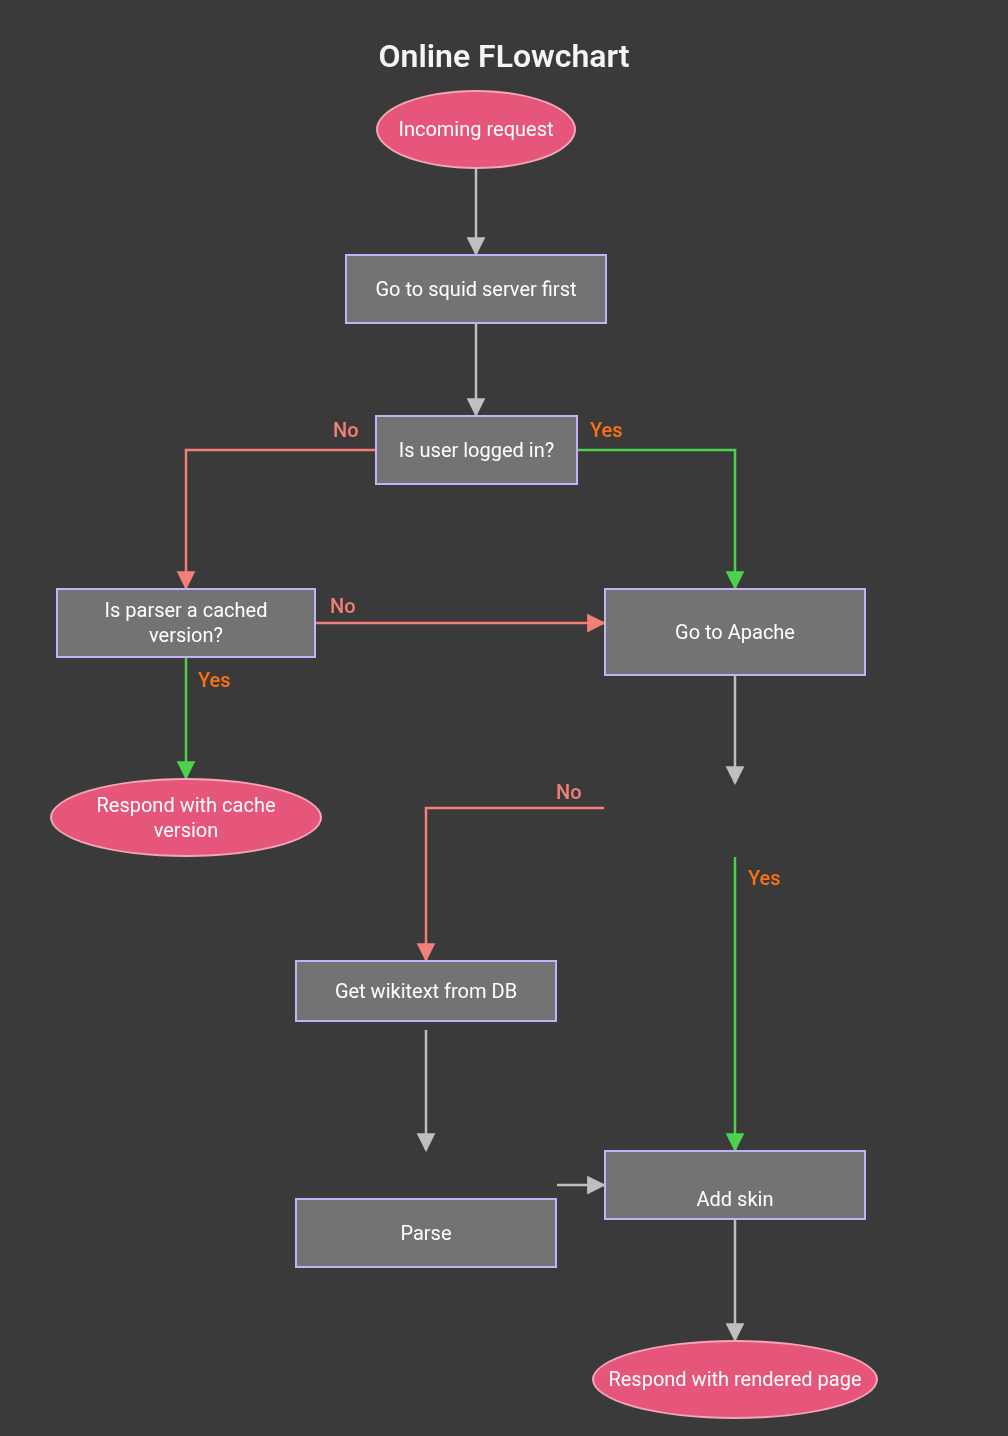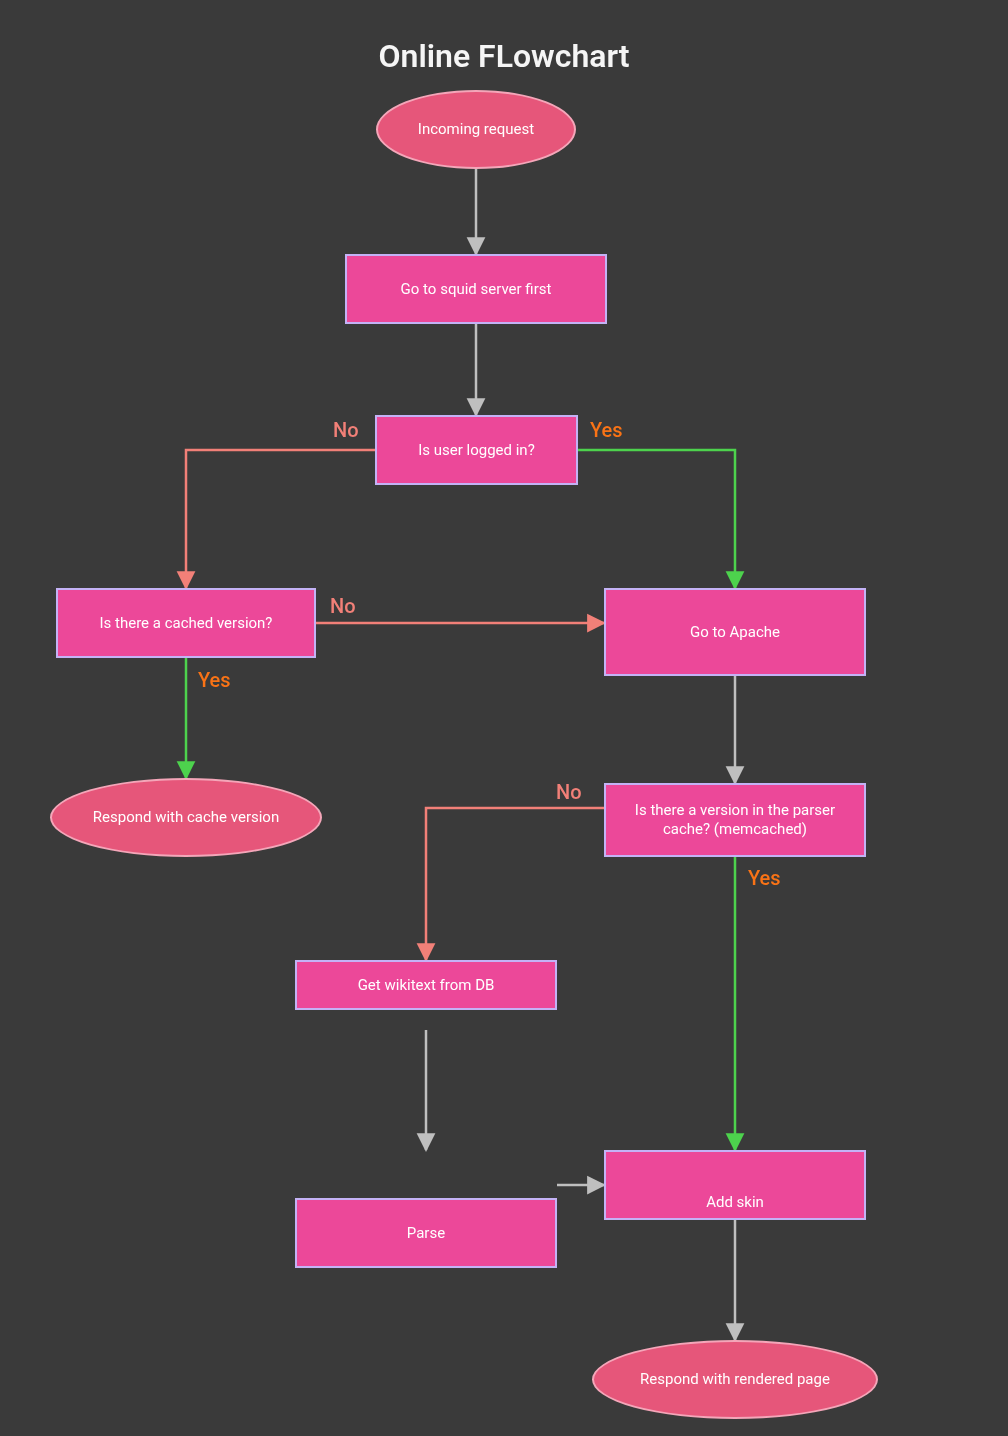--- a/index.html
+++ b/index.html
@@ -24,27 +24,27 @@
     font-weight: 600;
     color: #f5f5f5;
     margin-top: 23px;
   }
   .node {
     position: absolute;
     display: flex;
     align-items: center;
     justify-content: center;
     text-align: center;
-    font-size: 15px;
+    font-size: 20px;
     box-sizing: border-box;
     padding: 6px 10px;
     line-height: 1.25;
   }
   .rect {
-    background: #ec4899;
+    background: #737373;
     border: 2px solid #c4b2f6;
     color: #fff;
   }
   .term {
     background: #e6567a;
     border: 2px solid #f4a6b9;
     color: #fff;
     border-radius: 50%;
   }
   .edge-label {
@@ -113,36 +113,33 @@
 
   <div class="node rect" style="left:345px; top:254px; width:262px; height:70px;">
     <span>Go to squid server first</span>
   </div>
 
   <div class="node rect" style="left:375px; top:415px; width:203px; height:70px;">
     <span>Is user logged in?</span>
   </div>
 
   <div class="node rect" style="left:56px; top:588px; width:260px; height:70px;">
-    <span>Is there a cached version?</span>
+    <span>Is parser a cached version?</span>
   </div>
 
   <div class="node rect" style="left:604px; top:588px; width:262px; height:88px;">
     <span>Go to Apache</span>
   </div>
 
   <div class="node term" style="left:50px; top:778px; width:272px; height:79px;">
     <span>Respond with cache version</span>
   </div>
 
-  <div class="node rect" style="left:604px; top:783px; width:262px; height:74px;">
-    <span>Is there a version in the parser cache? (memcached)</span>
-  </div>
 
-  <div class="node rect" style="left:295px; top:960px; width:262px; height:50px;">
+  <div class="node rect" style="left:295px; top:960px; width:262px; height:62px;">
     <span>Get wikitext from DB</span>
   </div>
 
   <div class="node rect" style="left:295px; top:1150px; width:262px; height:70px;margin-top:48px;">
     <span>Parse</span>
   </div>
 
   <div class="node rect" style="left:604px; top:1150px; width:262px; height:70px;align-items:flex-end;">
     <span>Add skin</span>
   </div>

